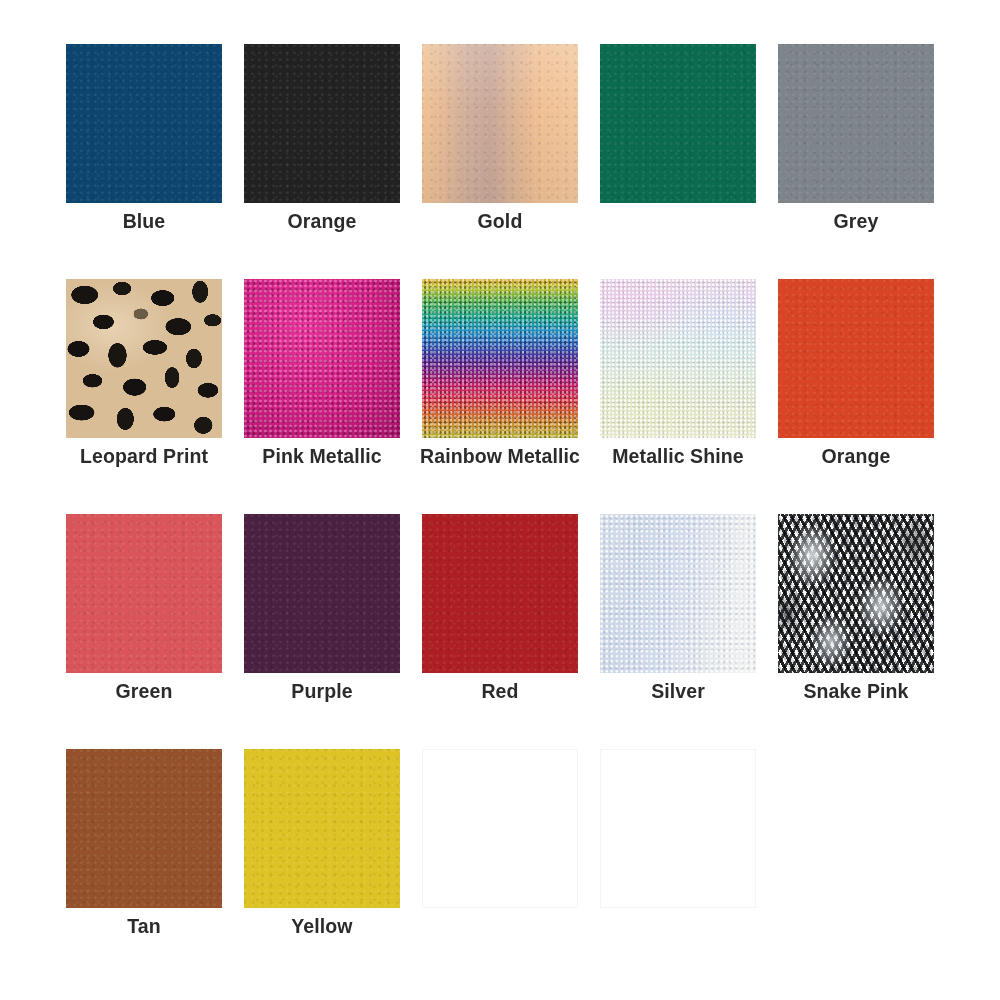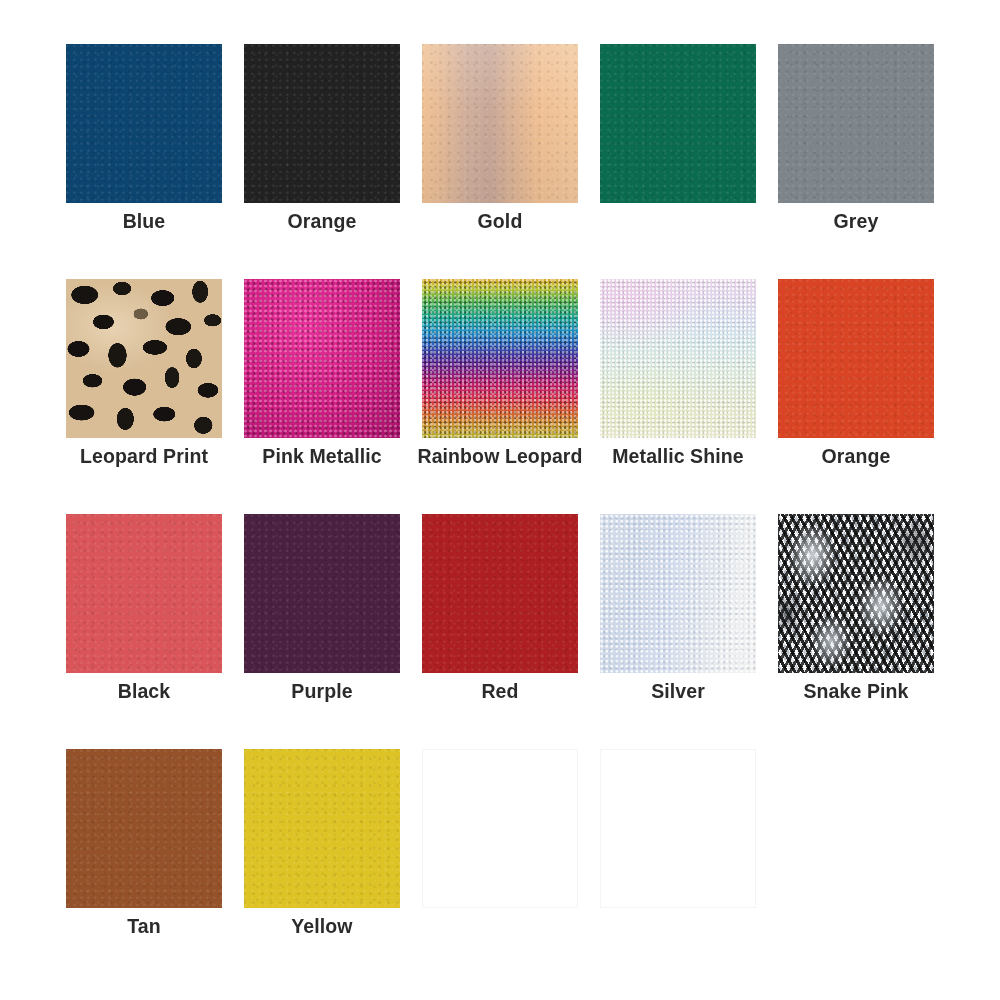--- a/index.html
+++ b/index.html
@@ -294,36 +294,36 @@
     <div class="swatch-label">Leopard Print</div>
   </div>
 
   <div class="swatch-cell">
     <div class="swatch-tile t-pinkmetallic"></div>
     <div class="swatch-label">Pink Metallic</div>
   </div>
 
   <div class="swatch-cell">
     <div class="swatch-tile t-rainbow"></div>
-    <div class="swatch-label">Rainbow Leopard</div>
+    <div class="swatch-label">Rainbow Metallic</div>
   </div>
 
   <div class="swatch-cell">
     <div class="swatch-tile t-metallicshine"></div>
     <div class="swatch-label">Metallic Shine</div>
   </div>
 
   <div class="swatch-cell">
     <div class="swatch-tile grain t-orange"></div>
     <div class="swatch-label">Orange</div>
   </div>
 
   <div class="swatch-cell">
     <div class="swatch-tile grain t-pink"></div>
-    <div class="swatch-label">Black</div>
+    <div class="swatch-label">Green</div>
   </div>
 
   <div class="swatch-cell">
     <div class="swatch-tile grain t-purple"></div>
     <div class="swatch-label">Purple</div>
   </div>
 
   <div class="swatch-cell">
     <div class="swatch-tile grain t-red"></div>
     <div class="swatch-label">Red</div>

